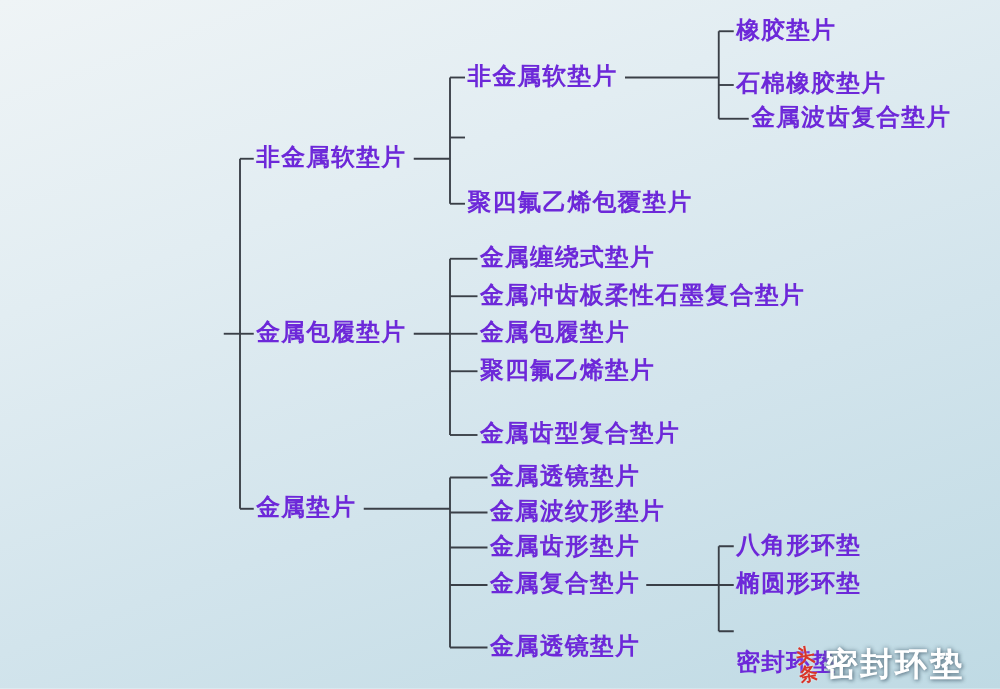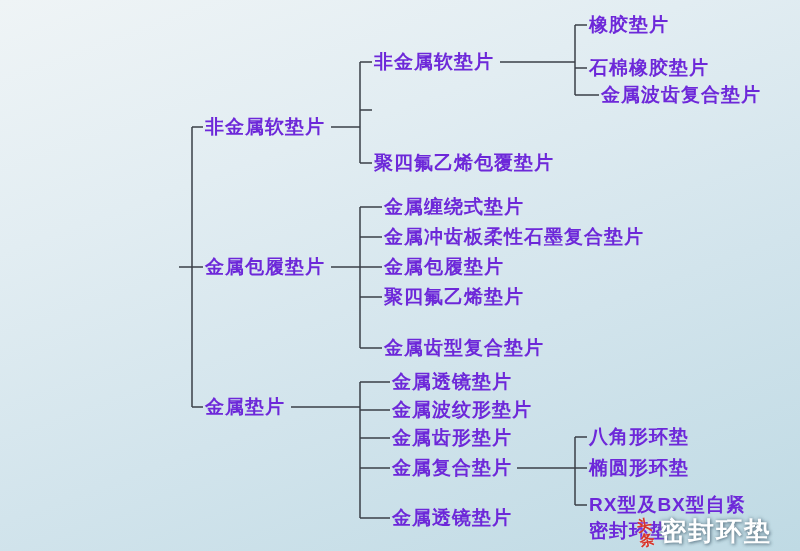--- a/index.html
+++ b/index.html
@@ -126,21 +126,21 @@
 
   <div class="node" style="left:392px; top:382px">金属透镜垫片</div>
   <div class="node" style="left:392px; top:410px">金属波纹形垫片</div>
   <div class="node" style="left:392px; top:438px">金属齿形垫片</div>
   <div class="node" style="left:392px; top:468px">金属复合垫片</div>
   <div class="node" style="left:392px; top:518px">金属透镜垫片</div>
 
   <div class="node" style="left:589px; top:437px">八角形环垫</div>
   <div class="node" style="left:589px; top:468px">椭圆形环垫</div>
   <div class="node ml" style="left:589px; top:492px">
-    <span>RX型及BX型自紧</span><br>
+    <br>
     <span>密封环垫</span>
   </div>
 
   <div class="wm">
     <span class="wm-brand">头条</span>
     <span class="wm-name">密封环垫</span>
   </div>
 
 </div>
 

